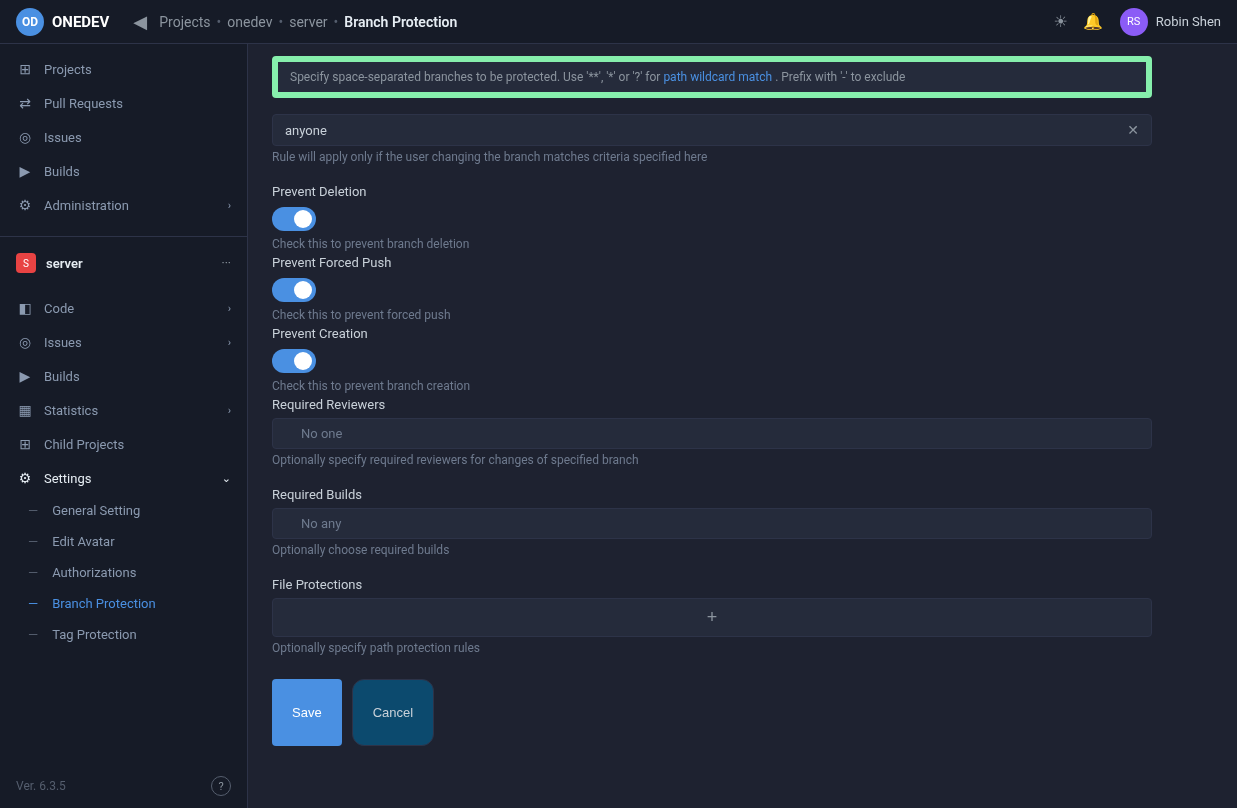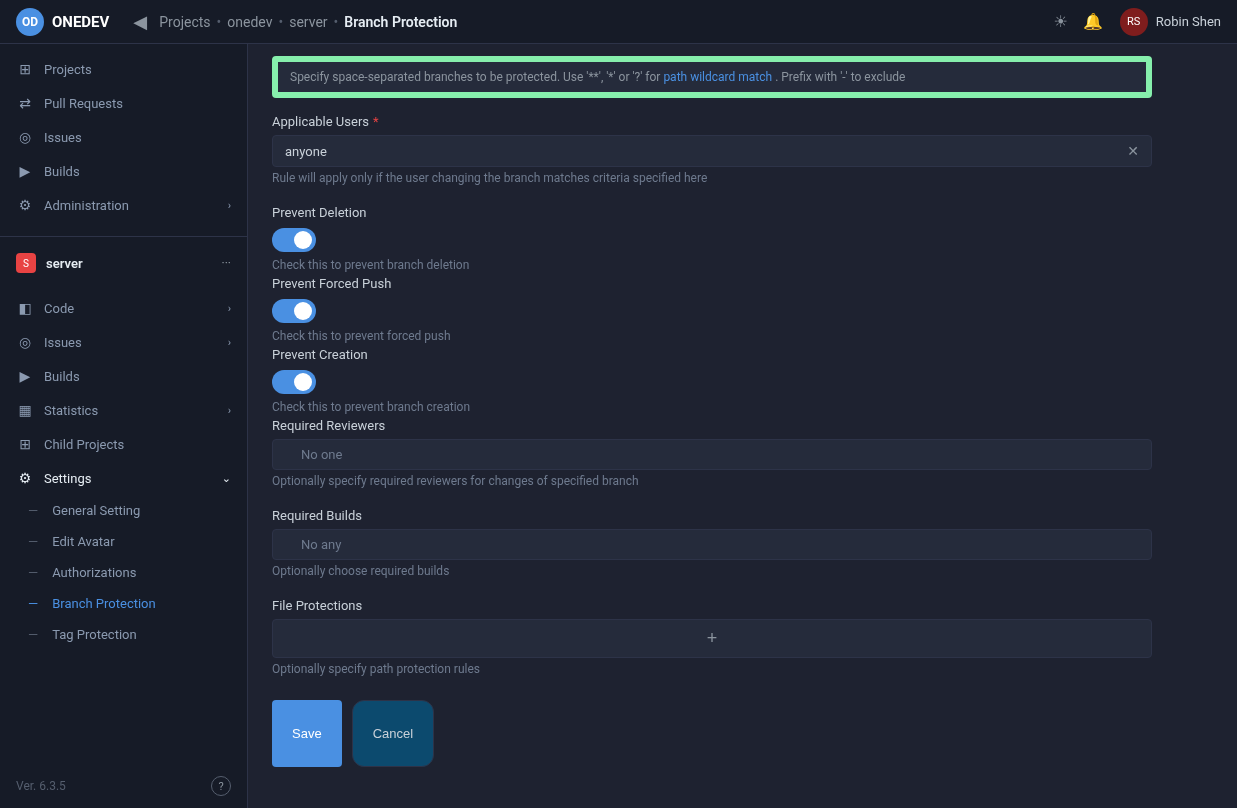--- a/index.html
+++ b/index.html
@@ -73,21 +73,21 @@
       display: flex;
       align-items: center;
       gap: 8px;
       color: #c9d1d9;
       cursor: pointer;
     }
     .avatar-circle {
       width: 28px;
       height: 28px;
       border-radius: 50%;
-      background: #7f1d1d;
+      background: #8b5cf6;
       display: flex;
       align-items: center;
       justify-content: center;
       font-size: 11px;
       color: #fff;
     }
     .collapse-btn {
       color: #8b949e;
       font-size: 18px;
       cursor: pointer;
@@ -483,24 +483,20 @@
 <div class="main">
   <div class="form-container">
 
     <div class="top-hint">
       <span>Specify space-separated branches to be protected. Use '**', '*' or '?' for</span>
       <a href="#">path wildcard match</a>
       <span>. Prefix with '-' to exclude</span>
     </div>
 
     <div class="form-field">
-      <div class="field-label">
-        <span>Applicable Users</span>
-        <span class="required-star">*</span>
-      </div>
       <div class="field-input">
         <span>anyone</span>
         <span class="clear-btn">✕</span>
       </div>
       <div class="field-hint">Rule will apply only if the user changing the branch matches criteria specified here</div>
     </div>
 
     <div class="toggle-section form-field">
       <div class="toggle-label-row">Prevent Deletion</div>
       <div class="toggle-wrapper">

